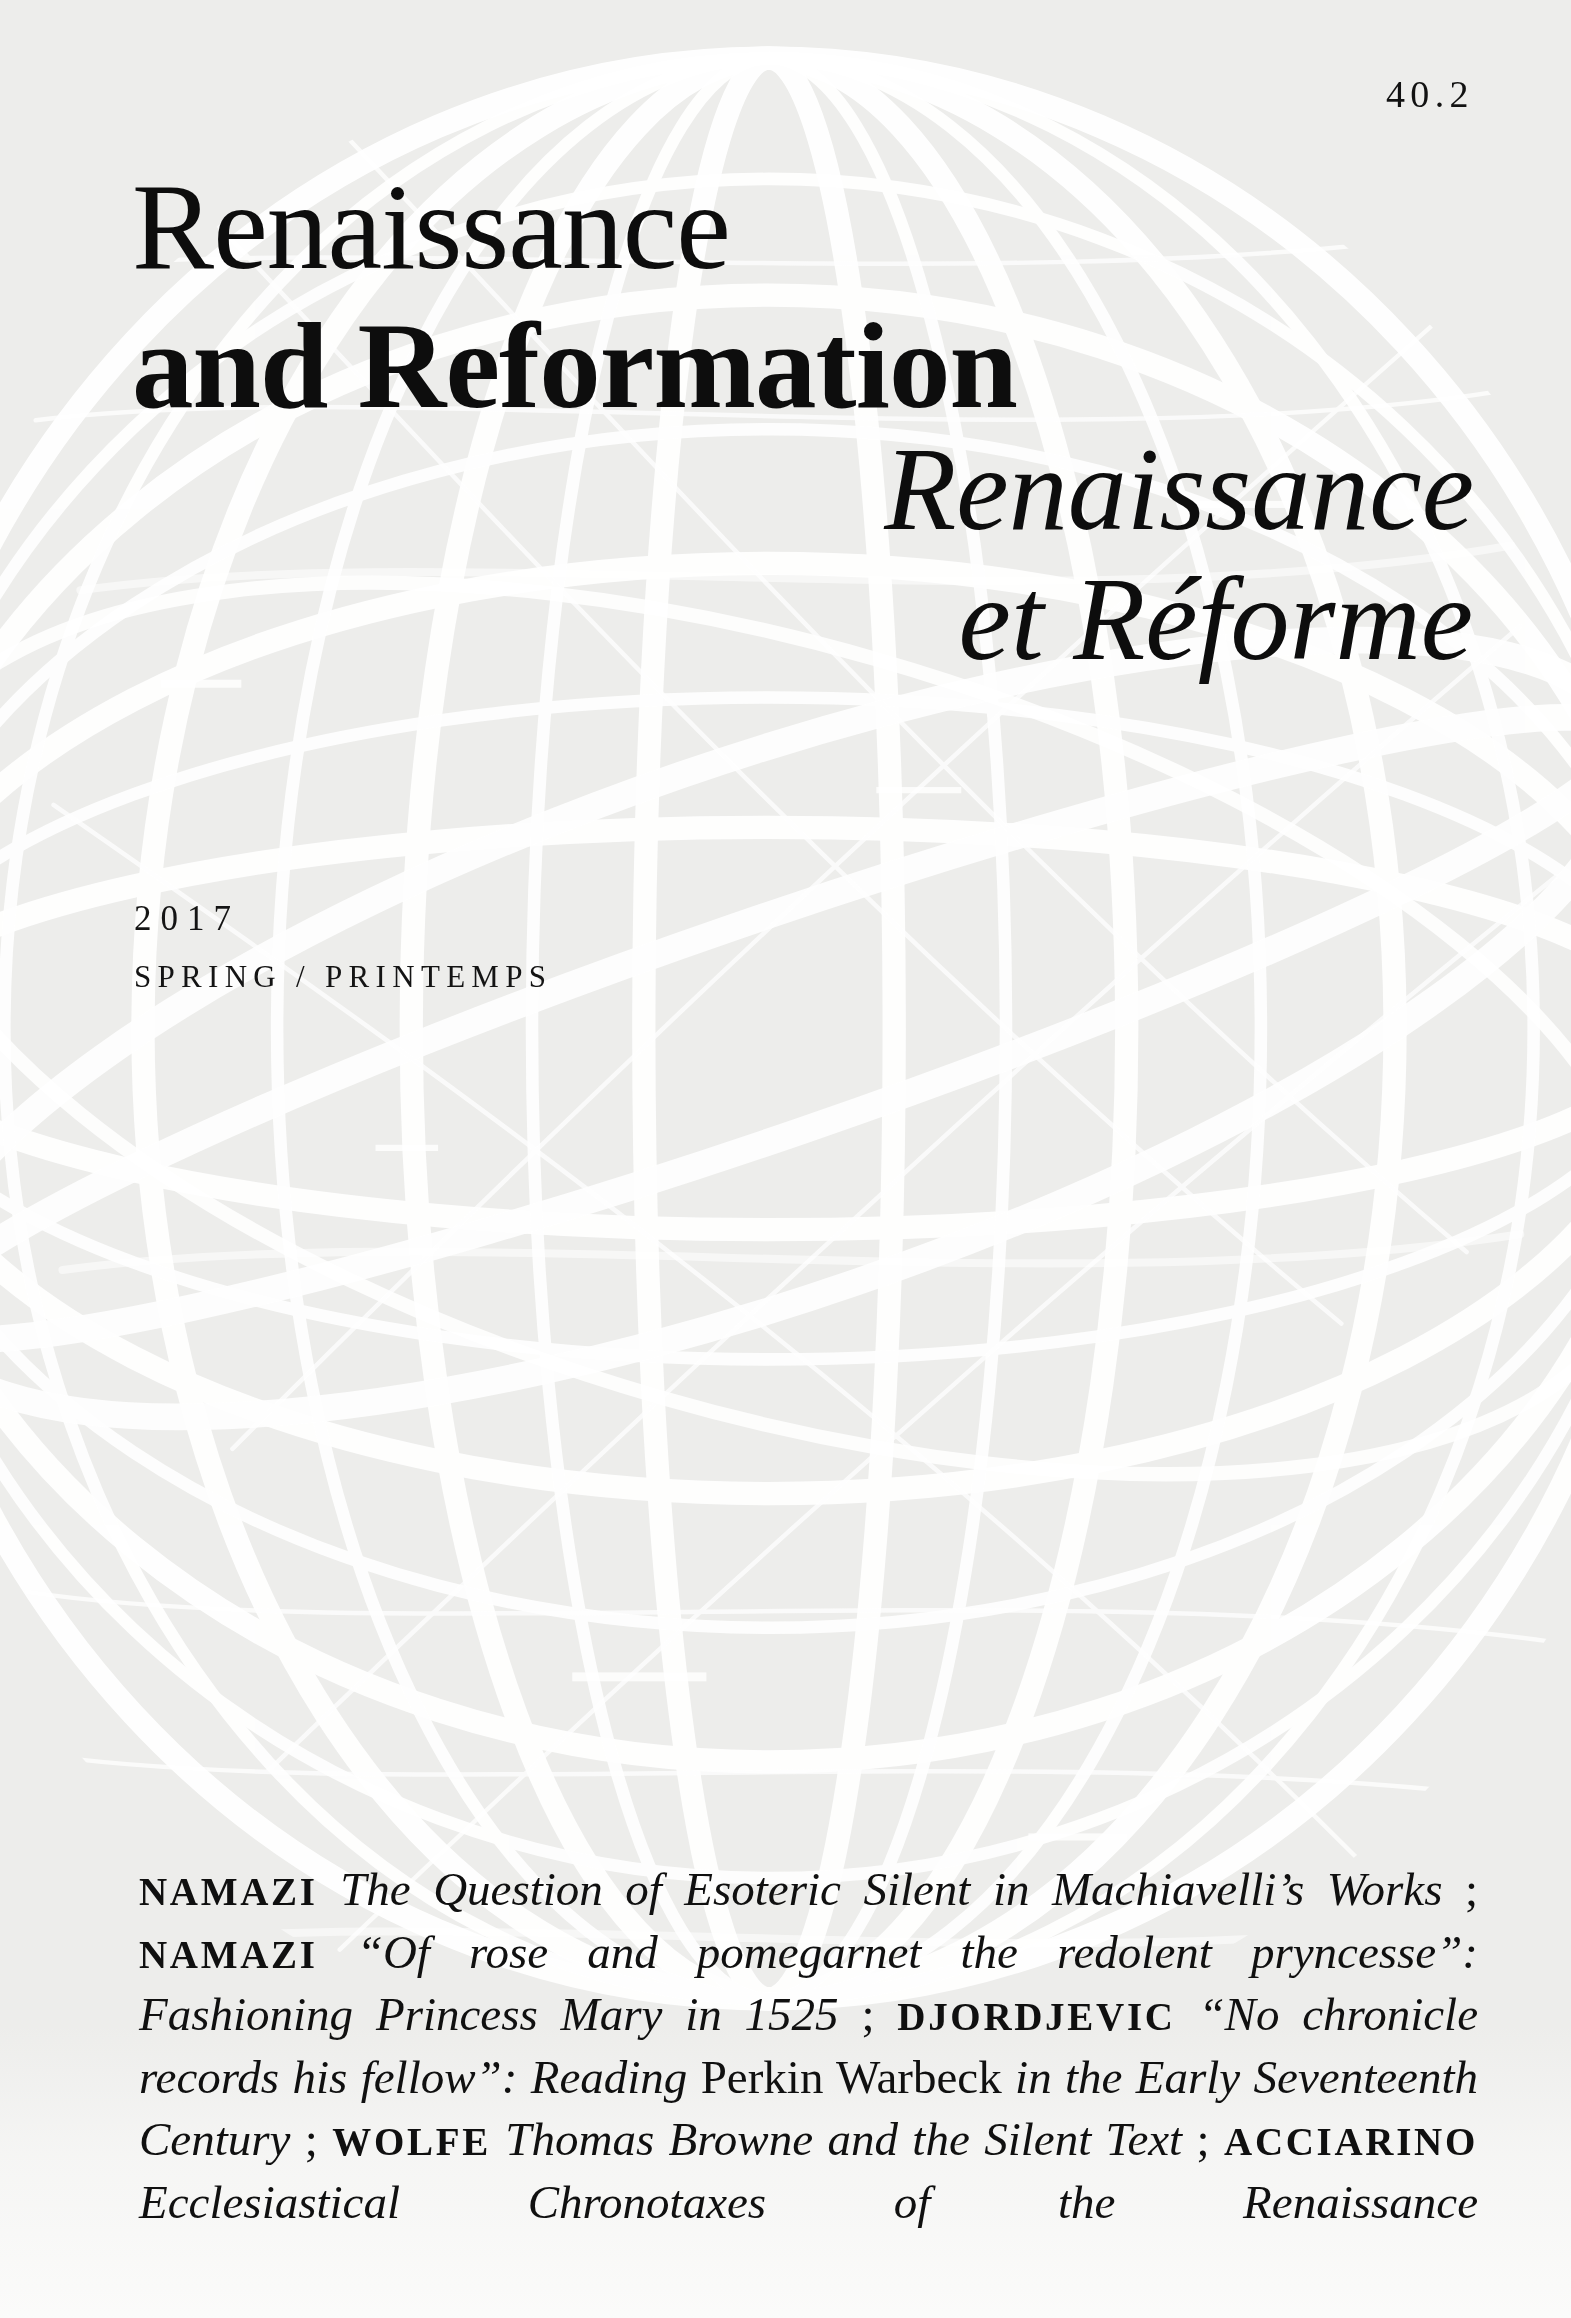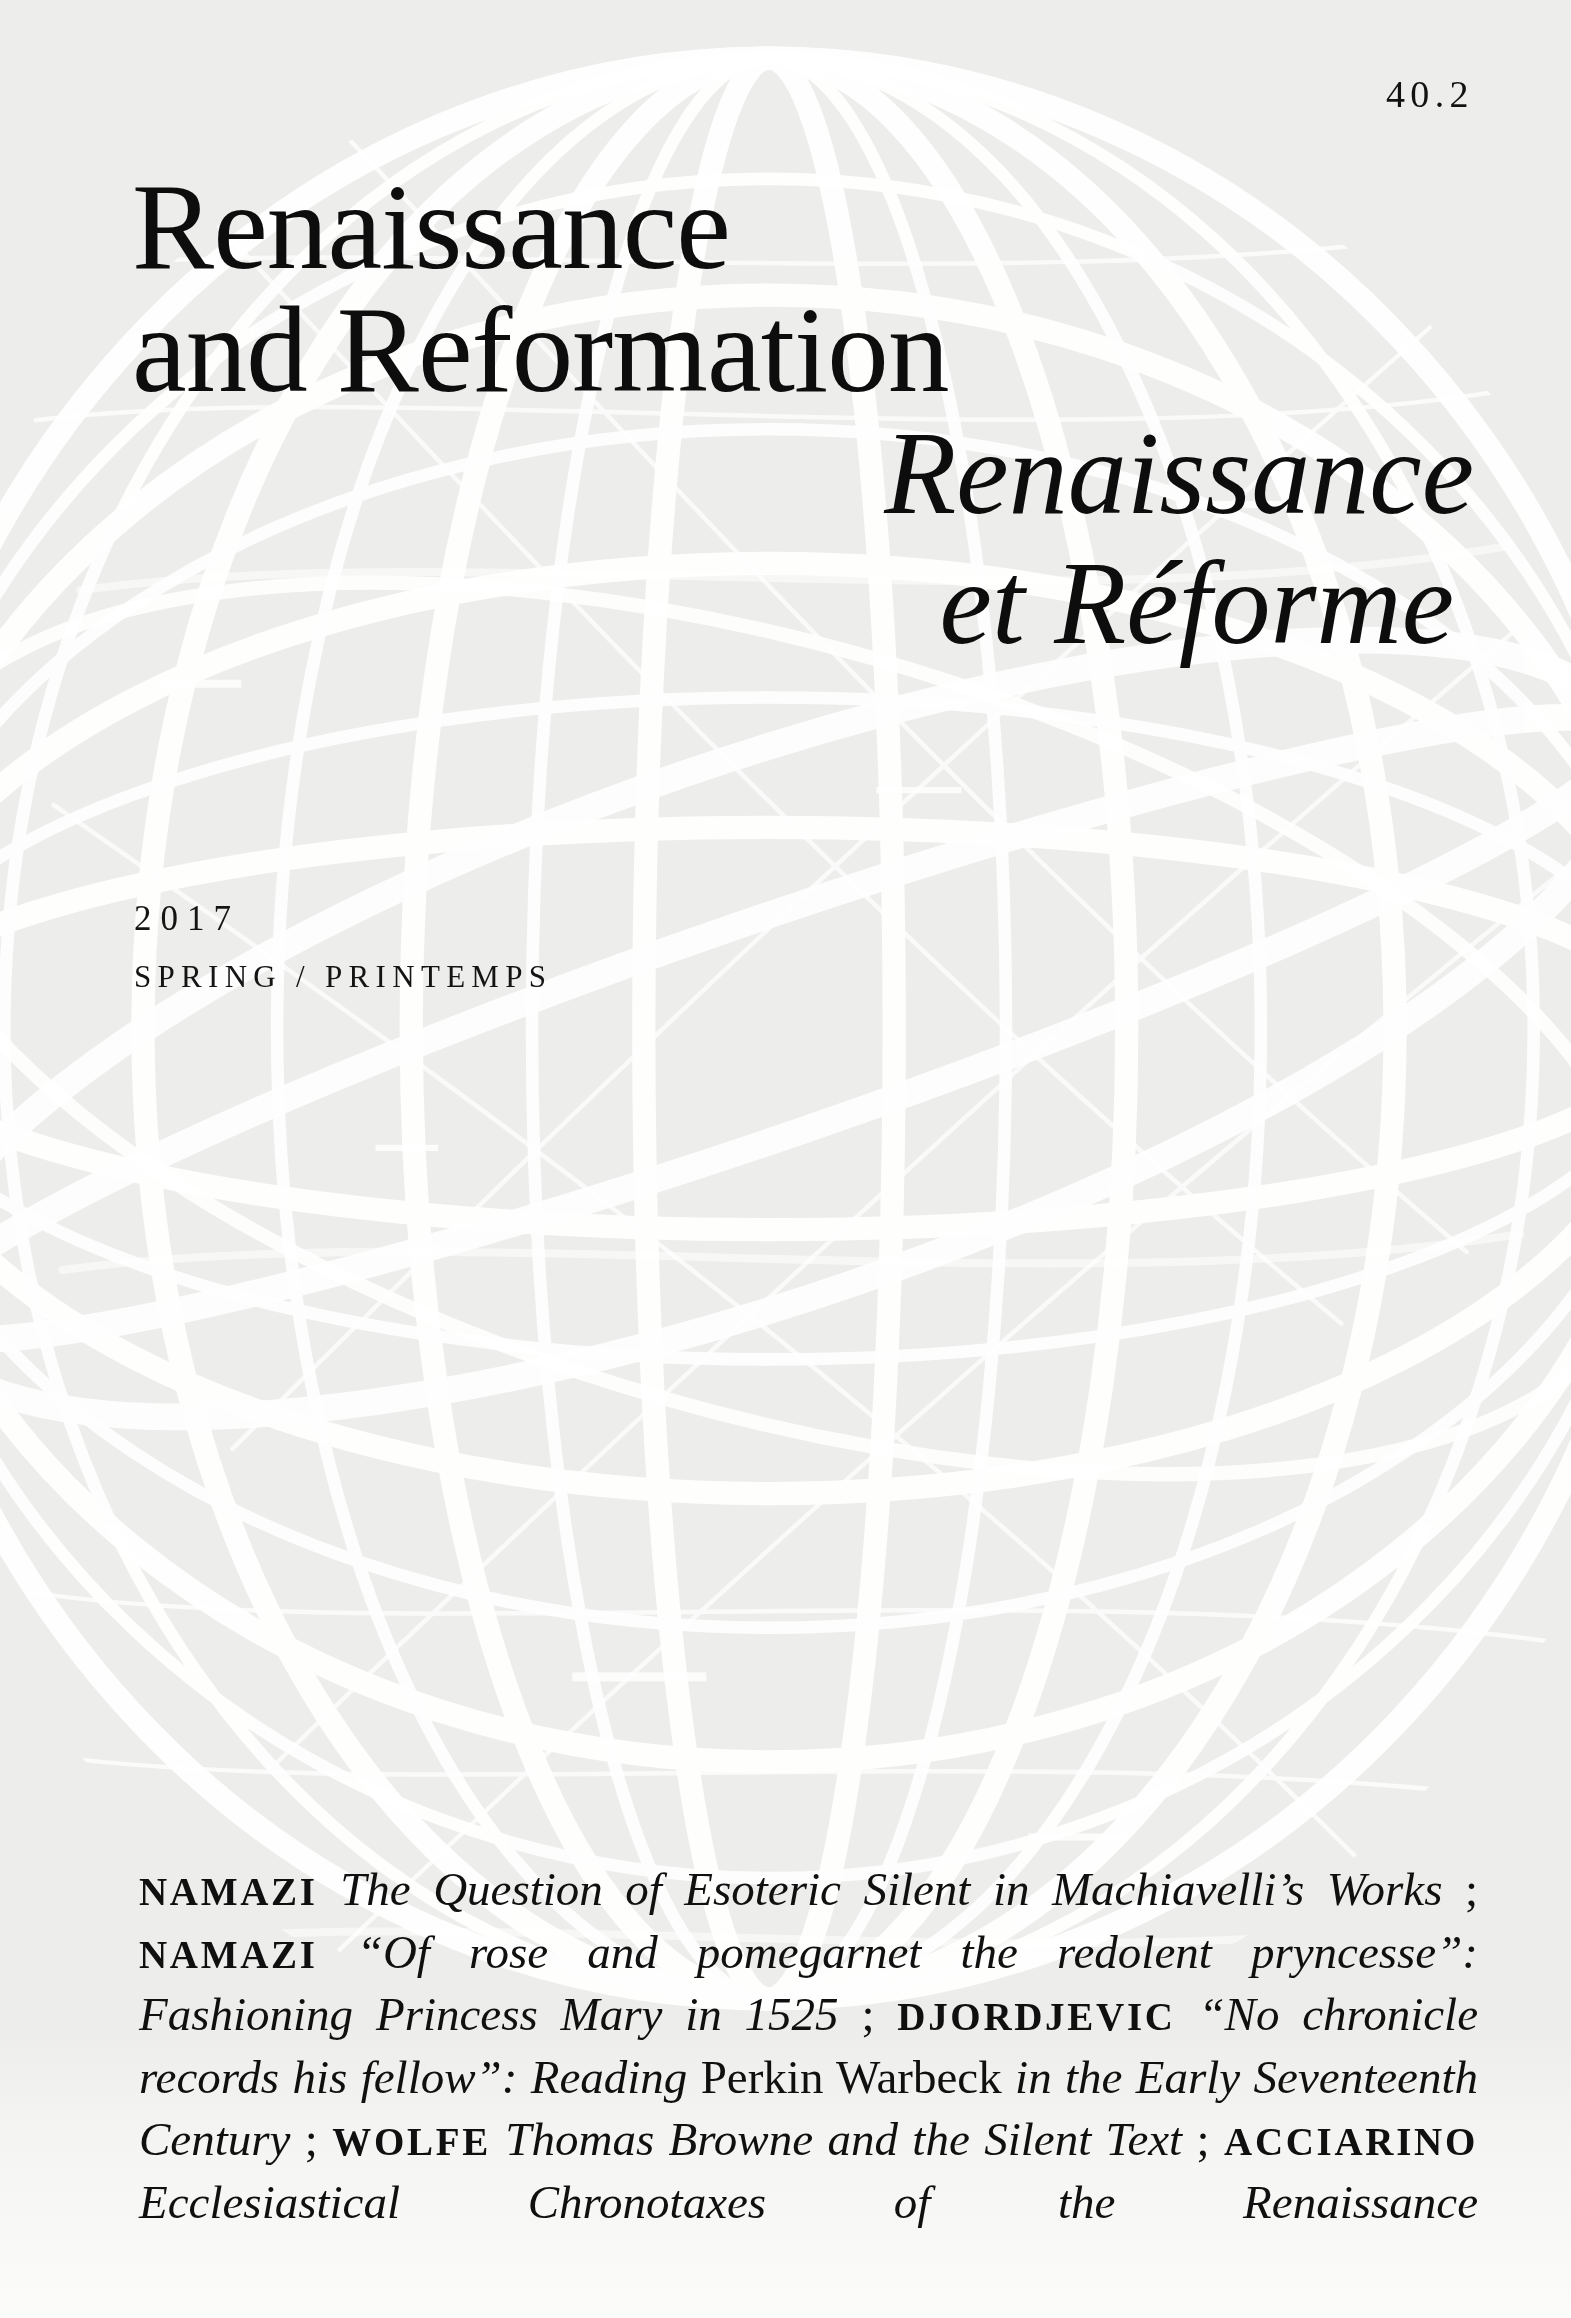--- a/index.html
+++ b/index.html
@@ -62,35 +62,37 @@
     font-size: 123px;
     line-height: 1.0;
     color: #0d0d0d;
     letter-spacing: -0.9px;
     font-weight: normal;
     margin: 0;
     font-family: "Liberation Serif", serif;
   }
   .title-en .line2 {
     display: block;
+    margin-top: 16px;
+    font-weight: bold;
   }
   .title-fr {
     margin: 0;
     font-style: italic;
     font-size: 118px;
     line-height: 1.06;
     color: #0d0d0d;
     text-align: right;
     font-weight: normal;
     font-family: "Liberation Serif", serif;
   }
   .title-fr .fr2 {
     display: block;
     margin-top: 5.4px;
-    margin-right: 20px;
+    margin-right: 1px;
   }
   .dateblock {
     position: absolute;
     top: 899px;
     left: 134px;
     color: #141414;
   }
   .year {
     font-size: 35px;
     letter-spacing: 9px;

